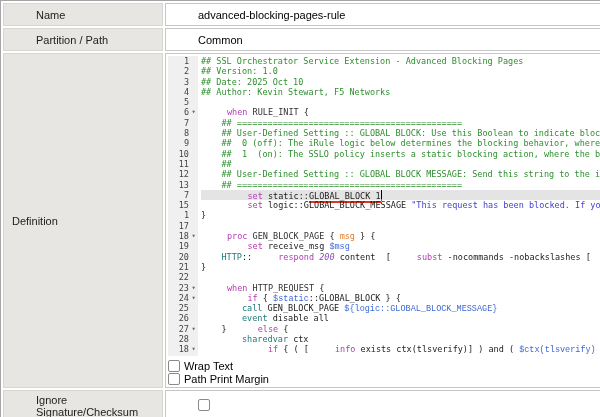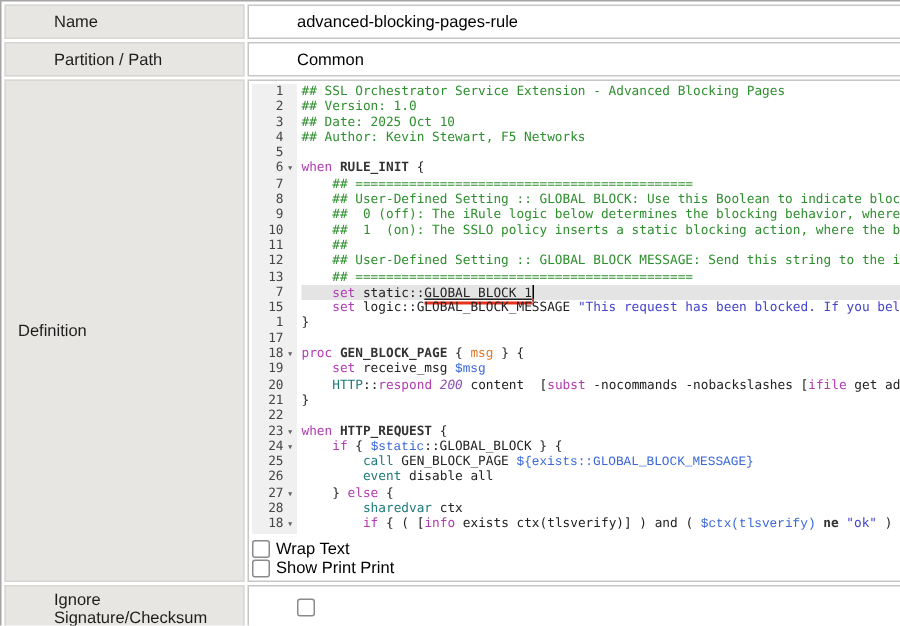--- a/index.html
+++ b/index.html
@@ -25,28 +25,28 @@
   }
   .gutter{width:30px;background:#f0f0f0;color:#444;flex:none;}
   .gutter-line{display:flex;height:10.3px;}
   .gutter-line .num{flex:1;text-align:right;}
   .gutter-line .fold{width:9px;font-size:7px;color:#666;text-align:center;line-height:10.3px;}
   .code{flex:1;overflow:hidden;padding-left:3px;}
   .code-line{height:10.3px;white-space:pre;}
   .code-line.active{background:#e4e4e4;}
   .tok-d{color:#222;}
   .tok-c{color:var(--comment);text-align:right;}
-  .tok-k{color:var(--keyword);}
+  .tok-k{color:var(--keyword);margin-left:26px;}
   .tok-t{color:var(--teal);}
   .tok-s{color:var(--string);}
   .tok-v{color:var(--variable);font-family:Liberation Mono, monospace;}
   .tok-n{color:var(--number);font-style:italic;}
   .tok-o{color:var(--orange);}
-  .tok-b{color:#333;font-weight:bold;}
-  .tok-u{color:#222;border-bottom:2px solid var(--annotation_red);text-decoration:underline;}
+  .tok-b{color:#333;font-weight:normal;}
+  .tok-u{color:#222;border-bottom:2px solid var(--annotation_red);}
   .tok-cursor{display:inline-block;width:1px;height:9px;background:#000;vertical-align:text-bottom;border-bottom:2px solid var(--annotation_red);}
   
   .opts{margin-top:3px;}
   .opt{display:flex;align-items:center;height:13px;color:#000;}
   .cb{
     width:10px;height:10px;border:1px solid #8a8a8a;border-radius:2px;background:#fff;
     display:inline-block;margin-right:4px;flex:none;
   }
 </style>
 </head>
@@ -204,35 +204,35 @@
                   <div class="code-line"><span class="tok-d">    </span><span class="tok-k">set</span><span class="tok-d"> logic::GLOBAL_BLOCK_MESSAGE </span><span class="tok-s">"This request has been blocked. If you believe you have</span></div>
                   <div class="code-line"><span class="tok-d">}</span></div>
                   <div class="code-line"></div>
                   <div class="code-line"><span class="tok-k">proc</span><span class="tok-d"> </span><span class="tok-b">GEN_BLOCK_PAGE</span><span class="tok-d"> { </span><span class="tok-o">msg</span><span class="tok-d"> } {</span></div>
                   <div class="code-line"><span class="tok-d">    </span><span class="tok-k">set</span><span class="tok-d"> receive_msg </span><span class="tok-v">$msg</span></div>
                   <div class="code-line"><span class="tok-d">    </span><span class="tok-t">HTTP</span><span class="tok-d">::</span><span class="tok-k">respond</span><span class="tok-d"> </span><span class="tok-n">200</span><span class="tok-d"> content  [</span><span class="tok-k">subst</span><span class="tok-d"> -nocommands -nobackslashes [</span><span class="tok-k">ifile</span><span class="tok-d"> get advanced-blocking</span></div>
                   <div class="code-line"><span class="tok-d">}</span></div>
                   <div class="code-line"></div>
                   <div class="code-line"><span class="tok-k">when</span><span class="tok-d"> </span><span class="tok-b">HTTP_REQUEST</span><span class="tok-d"> {</span></div>
                   <div class="code-line"><span class="tok-d">    </span><span class="tok-k">if</span><span class="tok-d"> { </span><span class="tok-v">$static</span><span class="tok-d">::GLOBAL_BLOCK } {</span></div>
-                  <div class="code-line"><span class="tok-d">        </span><span class="tok-t">call</span><span class="tok-d"> GEN_BLOCK_PAGE </span><span class="tok-v">${exists::GLOBAL_BLOCK_MESSAGE}</span></div>
+                  <div class="code-line"><span class="tok-d">        </span><span class="tok-t">call</span><span class="tok-d"> GEN_BLOCK_PAGE </span><span class="tok-v">${logic::GLOBAL_BLOCK_MESSAGE}</span></div>
                   <div class="code-line"><span class="tok-d">        </span><span class="tok-t">event</span><span class="tok-d"> disable all</span></div>
                   <div class="code-line"><span class="tok-d">    } </span><span class="tok-k">else</span><span class="tok-d"> {</span></div>
                   <div class="code-line"><span class="tok-d">        </span><span class="tok-t">sharedvar</span><span class="tok-d"> ctx</span></div>
                   <div class="code-line"><span class="tok-d">        </span><span class="tok-k">if</span><span class="tok-d"> { ( [</span><span class="tok-k">info</span><span class="tok-d"> exists ctx(tlsverify)] ) and ( </span><span class="tok-v">$ctx(tlsverify)</span><span class="tok-d"> </span><span class="tok-b">ne</span><span class="tok-d"> </span><span class="tok-s">"ok"</span><span class="tok-d"> ) } {</span></div>
                 </div>
           </div>
           <div class="opts">
             <label class="opt">
               <span class="cb"></span>
               <span>Wrap Text</span>
             </label>
             <label class="opt">
               <span class="cb"></span>
-              <span>Show Print Print</span>
+              <span>Path Print Margin</span>
             </label>
           </div>
         </td>
       </tr>
       <tr class="short">
         <td class="lbl">Ignore Signature/Checksum</td>
         <td class="val">
           <span class="cb"></span>
         </td>
       </tr>

